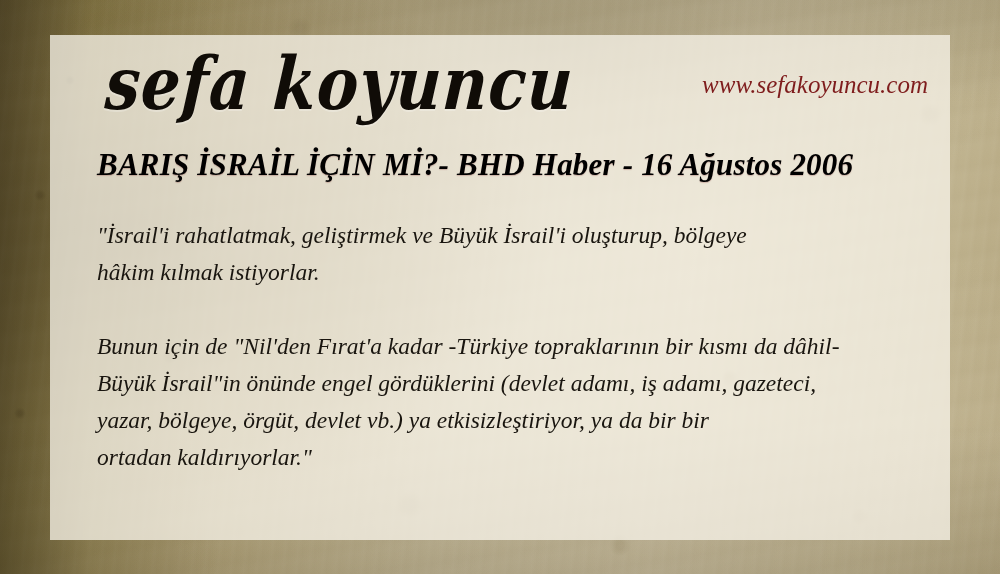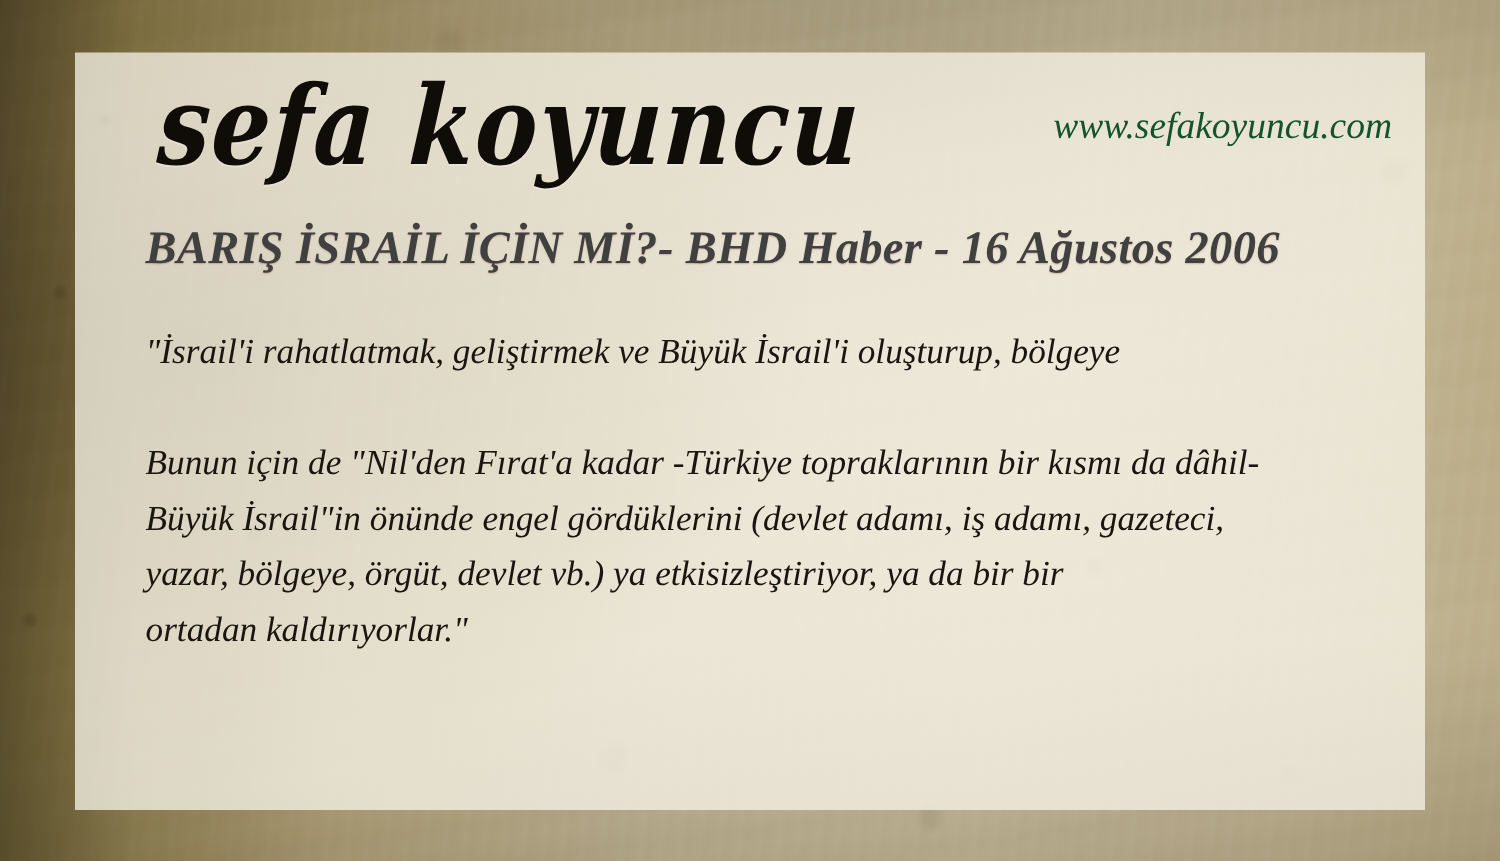--- a/index.html
+++ b/index.html
@@ -113,38 +113,38 @@
     text-shadow: 0 1px 0 rgba(255,255,255,0.25);
   }
 
   #brand-url {
     position: absolute;
     right: 22px;
     top: 36px;
     font-family: "Liberation Serif", "DejaVu Serif", serif;
     font-size: 25px;
     font-style: italic;
-    color: #14532d;
+    color: #7f1d1d;
     white-space: nowrap;
   }
 
   
   #article {
     position: absolute;
     left: 47px;
     top: 112px;
     width: 820px;
   }
 
   #article-title {
     font-family: "Liberation Serif", "DejaVu Serif", serif;
     font-size: 31px;
     font-weight: 700;
     font-style: italic;
-    color: #404040;
+    color: #000000;
     letter-spacing: .2px;
     white-space: nowrap;
     margin: 0 0 34px 0;
     text-shadow: 0 1px 1px rgba(120,30,30,0.25);
   }
 
   .para {
     font-family: "Liberation Serif", "DejaVu Serif", serif;
     font-size: 23.5px;
     font-style: italic;
@@ -175,20 +175,21 @@
         <div id="brand-logo">sefa koyuncu</div>
         <div id="brand-url">www.sefakoyuncu.com</div>
       </div>
 
       <div id="article">
 
         <h1 id="article-title">BARIŞ İSRAİL İÇİN Mİ?- BHD Haber - 16 Ağustos 2006</h1>
 
         <p class="para" id="para-1">
           <span class="ln">"İsrail'i rahatlatmak, geliştirmek ve Büyük İsrail'i oluşturup, bölgeye</span>
+          <span class="ln">hâkim kılmak istiyorlar.</span>
         </p>
 
         <p class="para" id="para-2">
           <span class="ln">Bunun için de "Nil'den Fırat'a kadar -Türkiye topraklarının bir kısmı da dâhil-</span>
           <span class="ln">Büyük İsrail"in önünde engel gördüklerini (devlet adamı, iş adamı, gazeteci,</span>
           <span class="ln">yazar, bölgeye, örgüt, devlet vb.) ya etkisizleştiriyor, ya da bir bir</span>
           <span class="ln">ortadan kaldırıyorlar."</span>
         </p>
 
       </div>

